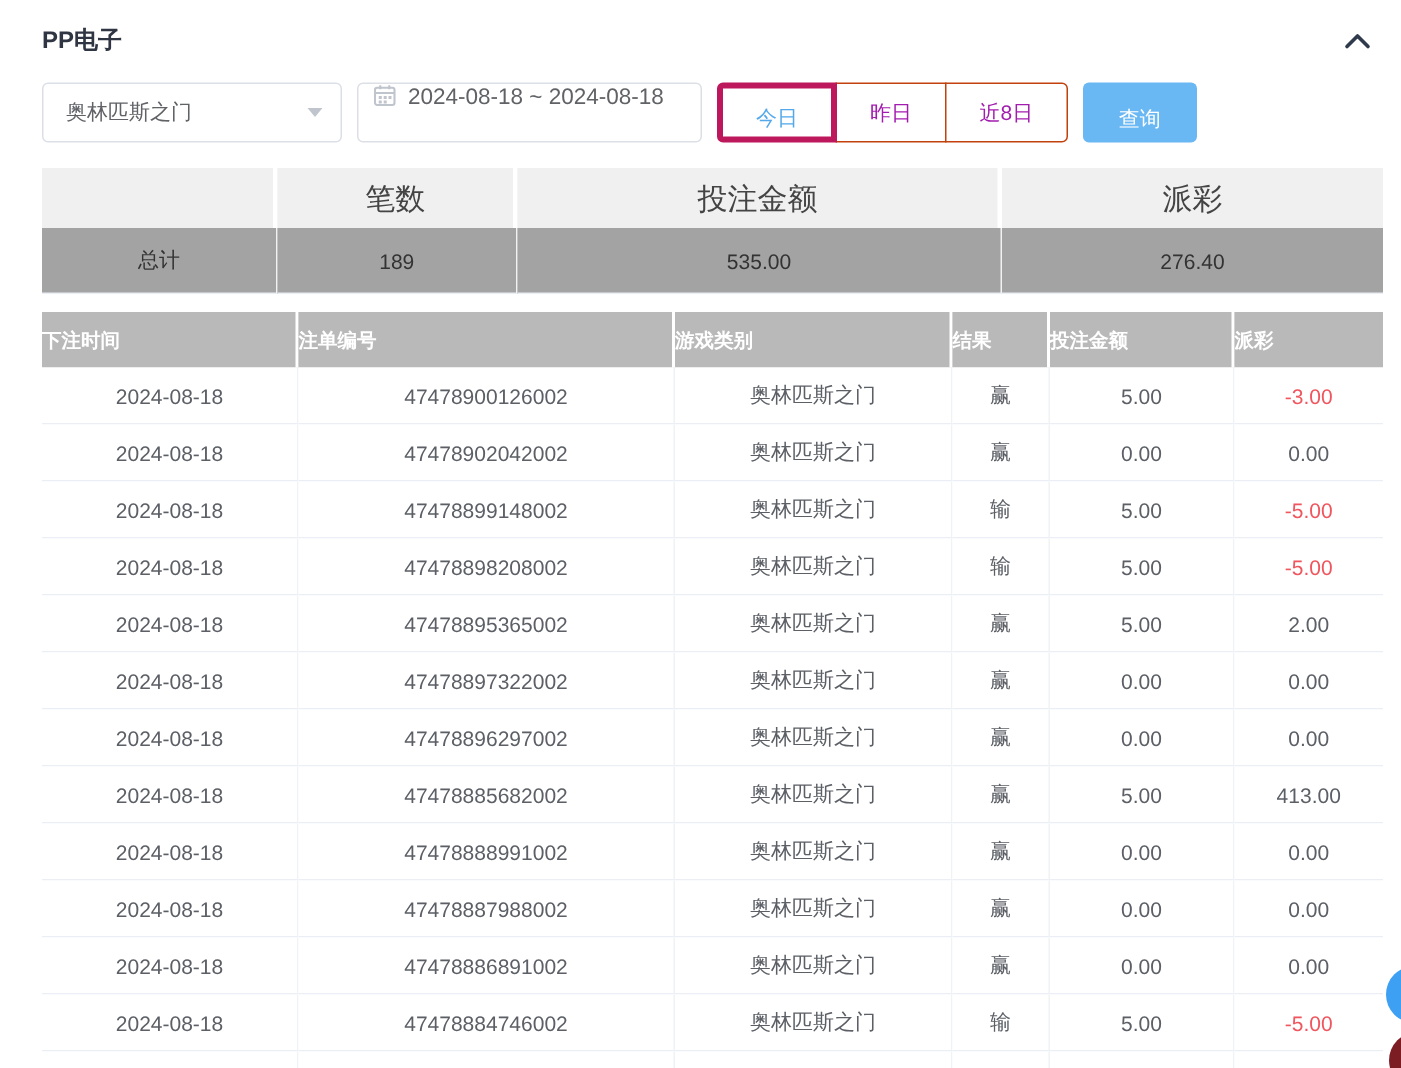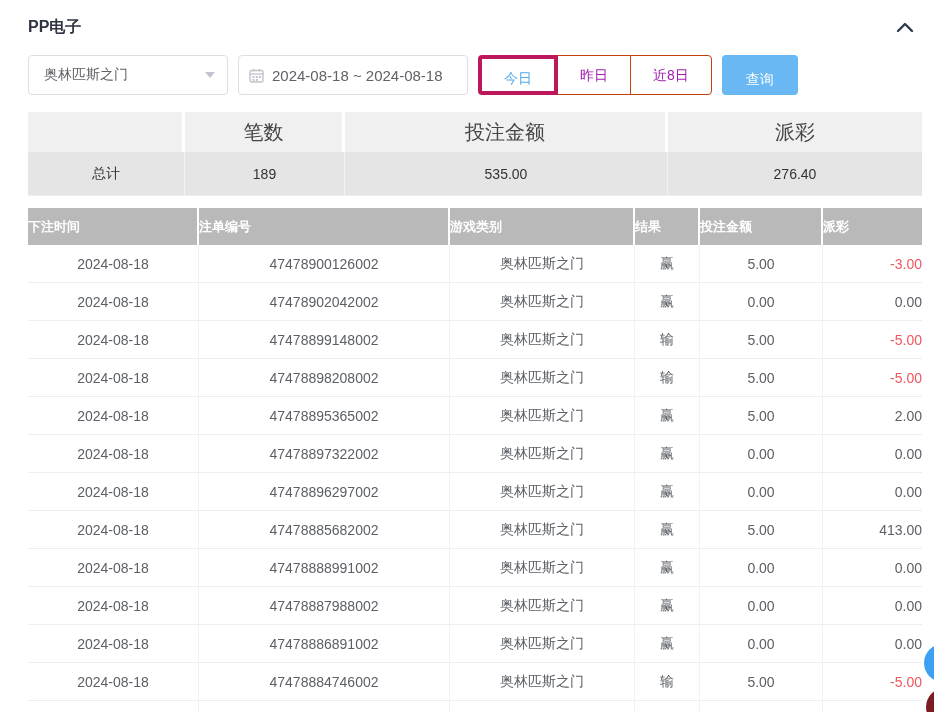--- a/index.html
+++ b/index.html
@@ -13,52 +13,52 @@
   .collapse-btn { width: 22px; height: 22px; cursor: pointer; display: flex; align-items: center; justify-content: center; margin-right: 6px; }
 
   
   .filter-bar { display: flex; align-items: center; margin-top: 16px; height: 40px; }
   .select-box { width: 200px; height: 40px; border: 1px solid #dcdfe6; border-radius: 4px;
     display: flex; align-items: center; justify-content: space-between; padding: 0 12px 0 15px;
     color: #606266; font-size: 14px; cursor: pointer; background: #fff; }
   .caret-down { width: 0; height: 0; border-left: 5px solid transparent; border-right: 5px solid transparent;
     border-top: 6px solid #c0c4cc; }
   .date-box { width: 230px; height: 40px; border: 1px solid #dcdfe6; border-radius: 4px; margin-left: 10px;
-    display: flex; align-items: center; padding: 0 10px; color: #606266; font-size: 15px; background: #fff; cursor: pointer; }
+    display: flex; align-items: flex-start; padding: 0 10px; color: #606266; font-size: 15px; background: #fff; cursor: pointer; }
   .cal-icon { margin-right: 8px; flex: 0 0 auto; }
   .seg-group { display: flex; margin-left: 10px; }
   .seg-btn { height: 40px; padding: 0 22px; background: #fff; font-size: 14px; line-height: 38px;
     border: 1px solid #c2410c; color: #a21caf; cursor: pointer; margin-left: -1px; }
   .seg-btn:first-child { border-radius: 4px 0 0 4px; margin-left: 0; }
   .seg-btn:last-child { border-radius: 0 4px 4px 0; }
   .seg-btn.active { border: 4px solid #be185d; color: #55a9ea; position: relative; z-index: 2; border-radius: 4px 0 0 4px; }
   .query-btn { height: 40px; padding: 16px 24px; margin-left: 10px; background: #69b7f3; color: #fff;
     border: none; border-radius: 4px; font-size: 14px; cursor: pointer; }
 
   
   .summary { width: 894px; margin-top: 17px; border-collapse: separate; border-spacing: 0; table-layout: fixed; }
   .summary col.c1 { width: 157px; } .summary col.c2 { width: 160px; }
   .summary col.c3 { width: 323px; } .summary col.c4 { width: 254px; }
   .summary th { background: #f0f0f0; height: 40px; font-size: 20px; font-weight: normal; color: #444;
     text-align: center; border-right: 3px solid #fff; }
   .summary th:last-child { border-right: none; }
   .summary td { height: 44px; text-align: center; font-size: 14px; color: #333;
-    border-bottom: 1px solid #ebeef5; border-right: 1px solid #f2f2f2; background: #e5e5e5; }
+    border-bottom: 1px solid #ebeef5; border-right: 1px solid #f2f2f2; background: #a3a3a3; }
   .summary td:last-child { border-right: none; }
 
   
   .grid { width: 894px; margin-top: 12px; border-collapse: separate; border-spacing: 0; table-layout: fixed; }
   .grid col.g1 { width: 171px; } .grid col.g2 { width: 251px; } .grid col.g3 { width: 185px; }
   .grid col.g4 { width: 65px; }  .grid col.g5 { width: 123px; } .grid col.g6 { width: 99px; }
   .grid th { background: #b9b9b9; color: #fff; font-size: 13px; font-weight: bold; height: 37px;
     text-align: left; border-right: 2px solid #fff; }
   .grid th:last-child { border-right: none; }
   .grid td { height: 38px; text-align: center; font-size: 14px; color: #5c6066; background: #fff;
     border-bottom: 1px solid #ebeef5; border-right: 1px solid #f0f2f5; }
-  .grid td:last-child { border-right: none; text-align: right; }
+  .grid td:last-child { border-right: none; }
   .grid td.neg { color: #f0565e; }
 
   
   .fab { position: absolute; border-radius: 50%; }
   .fab-blue { width: 38px; height: 38px; background: #3da0f2; right: -28px; top: 644px; }
   .fab-red  { width: 38px; height: 38px; background: #7c1d23; right: -30px; top: 688px; }
 </style>
 </head>
 <body>
 

